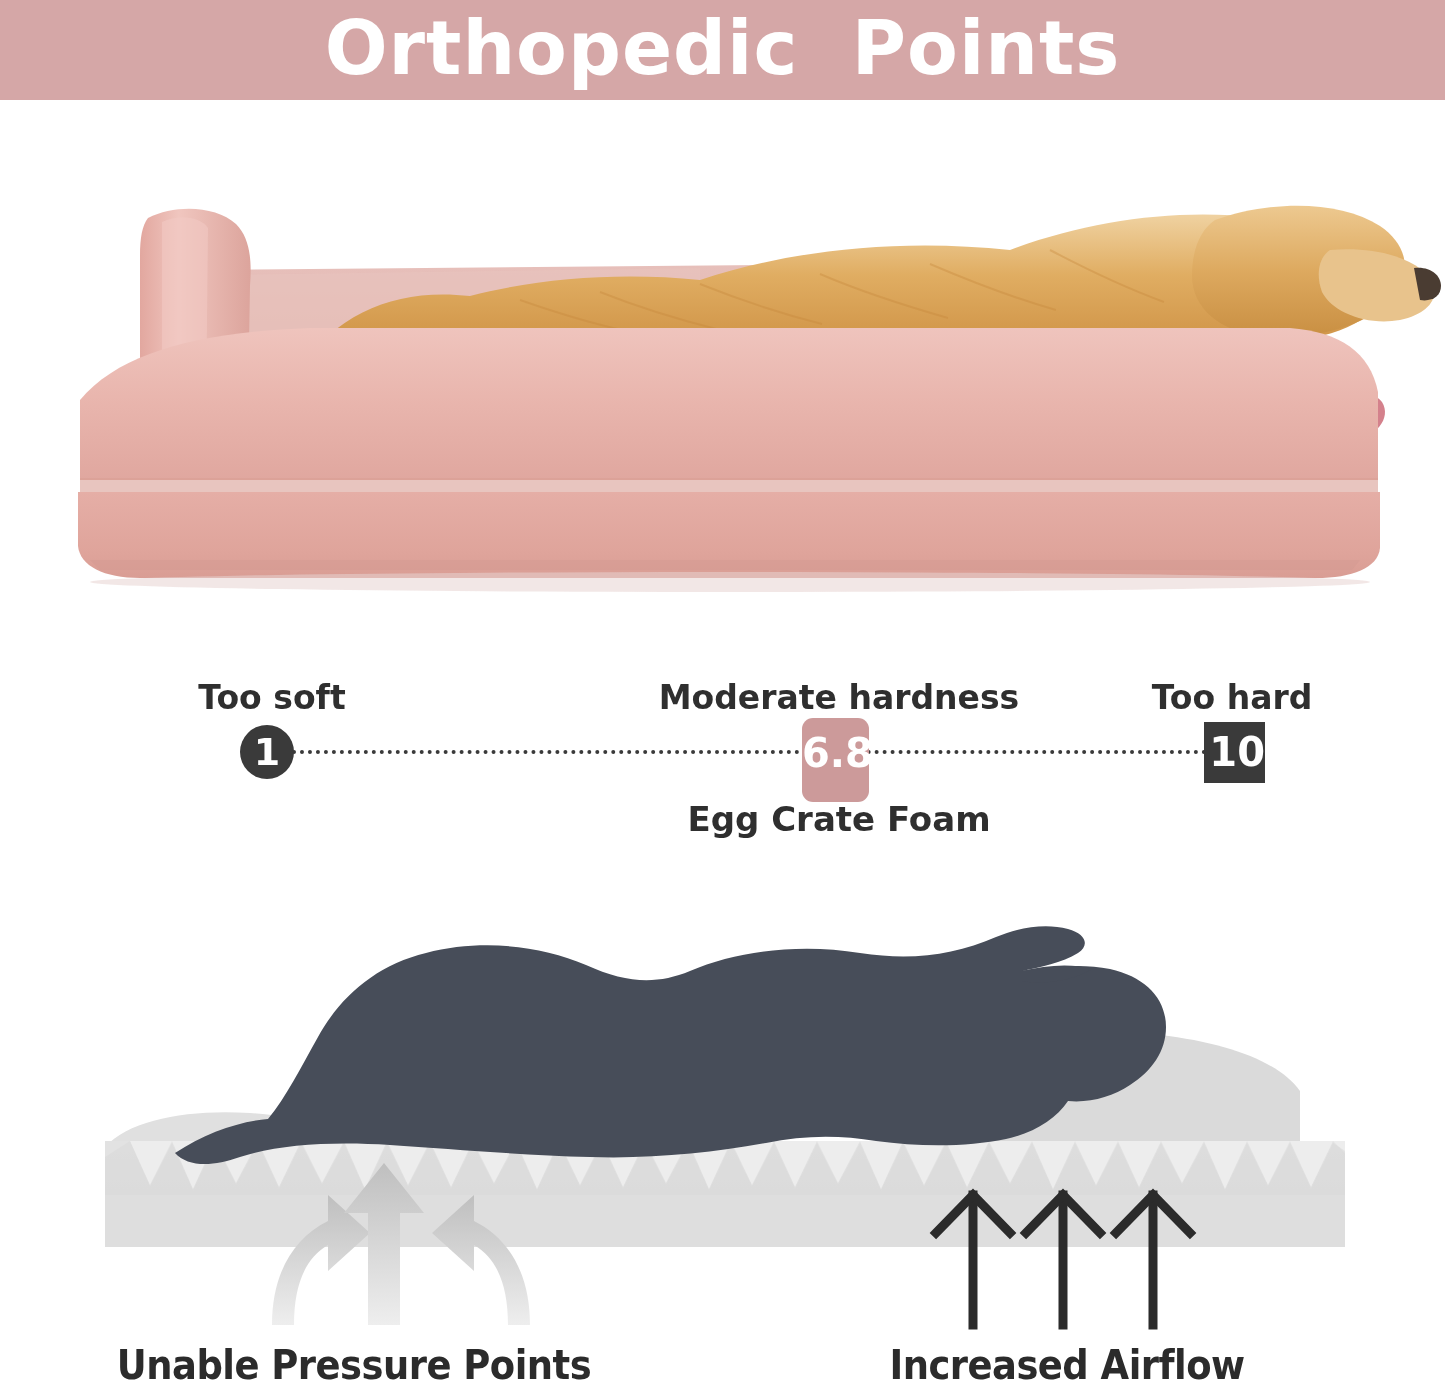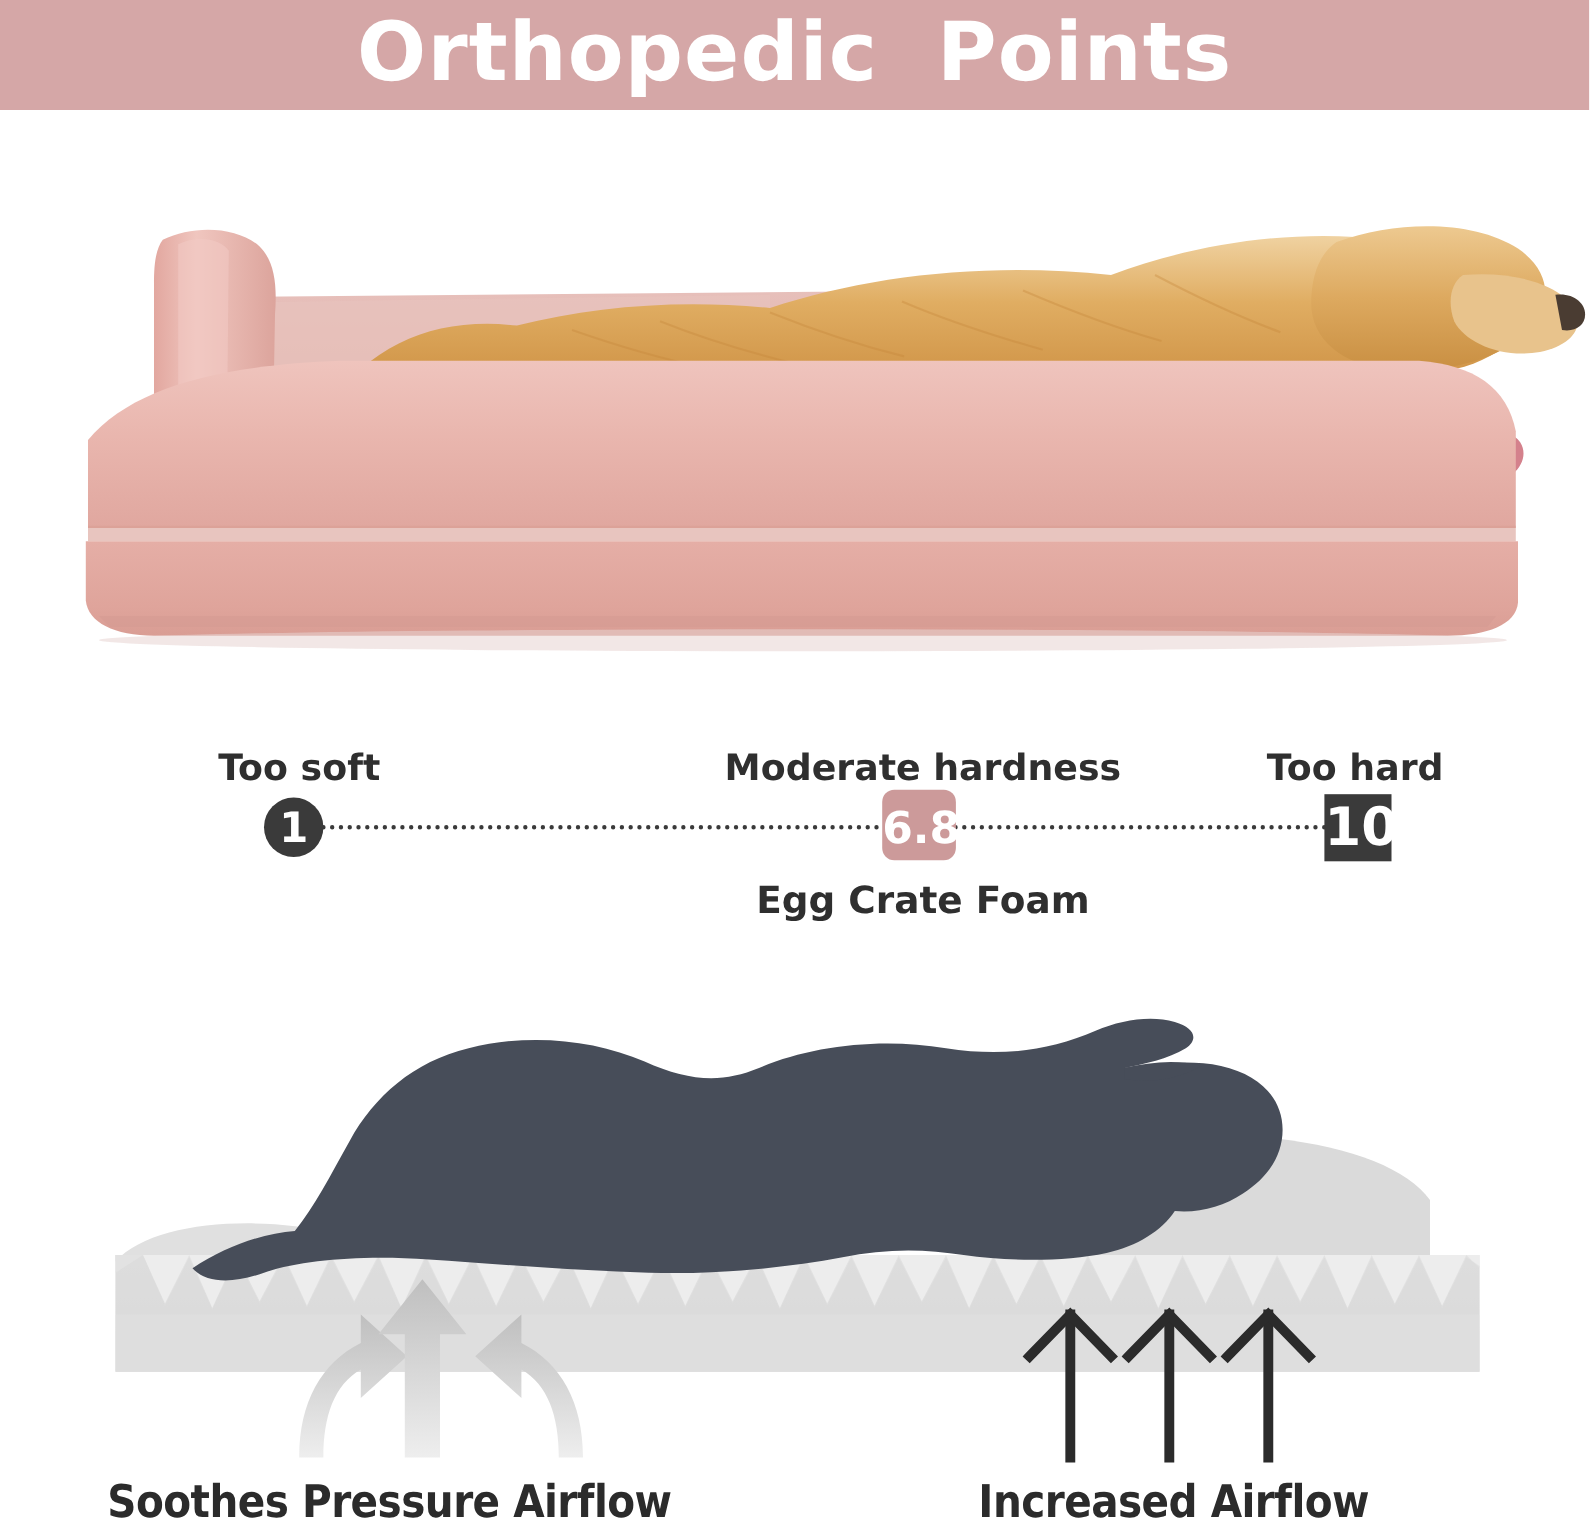--- a/index.html
+++ b/index.html
@@ -98,43 +98,43 @@
     font-weight: bold;
     font-size: 38px;
     line-height: 54px;
     text-align: center;
   }
   #badge-68 {
     position: absolute;
     left: 790px;
     top: 58px;
     width: 67px;
-    height: 64px;
+    height: 84px;
     border-radius: 11px;
     background: #cc9a9a;
     color: #ffffff;
     font-family: "DejaVu Sans", sans-serif;
     font-weight: bold;
     font-size: 40px;
     line-height: 70px;
     text-align: center;
   }
   #badge-10 {
     position: absolute;
     left: 1192px;
     top: 62px;
     width: 61px;
     height: 61px;
     background: #3a3a3a;
     color: #ffffff;
     font-family: "DejaVu Sans", sans-serif;
     font-weight: bold;
-    font-size: 48px;
+    font-size: 40px;
     line-height: 61px;
-    text-align: left;
+    text-align: right;
   }
 
   
   #diagram {
     position: absolute;
     left: 0; top: 895px;
     width: 1445px;
     height: 440px;
   }
 
@@ -398,16 +398,16 @@
           <polyline points="1026,338 1063,300 1100,338"></polyline>
         </g>
         <g>
           <line x1="1153" y1="430" x2="1153" y2="300"></line>
           <polyline points="1116,338 1153,300 1190,338"></polyline>
         </g>
       </g>
     </svg>
   </div>
 
-  <div class="bottom-caption" style="left:354px; top:1341px;">Soothes Pressure Airflow</div>
+  <div class="bottom-caption" style="left:354px; top:1341px;">Unable Pressure Points</div>
   <div class="bottom-caption" style="left:1067px; top:1341px;">Increased Airflow</div>
 
 </div>
 
 </body></html>

